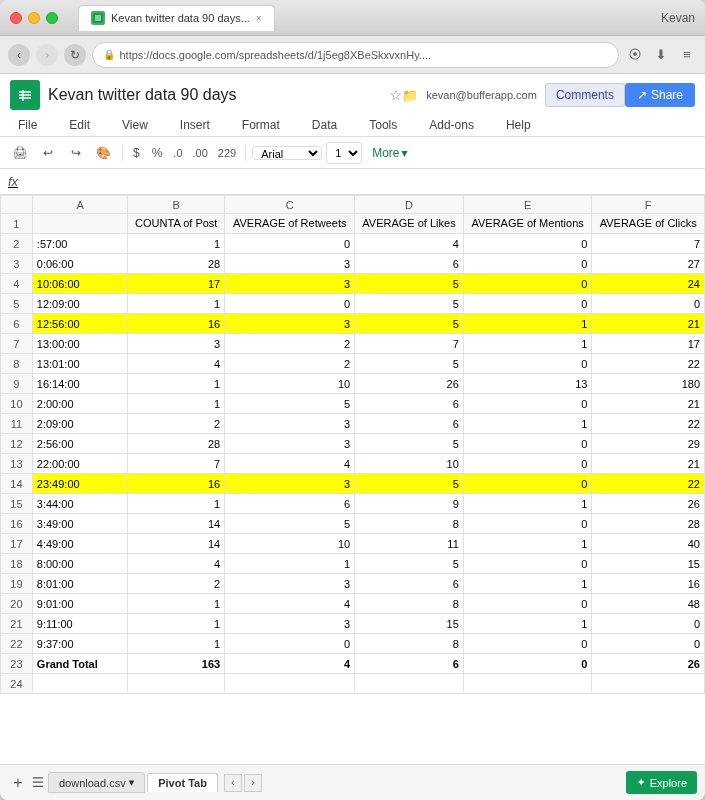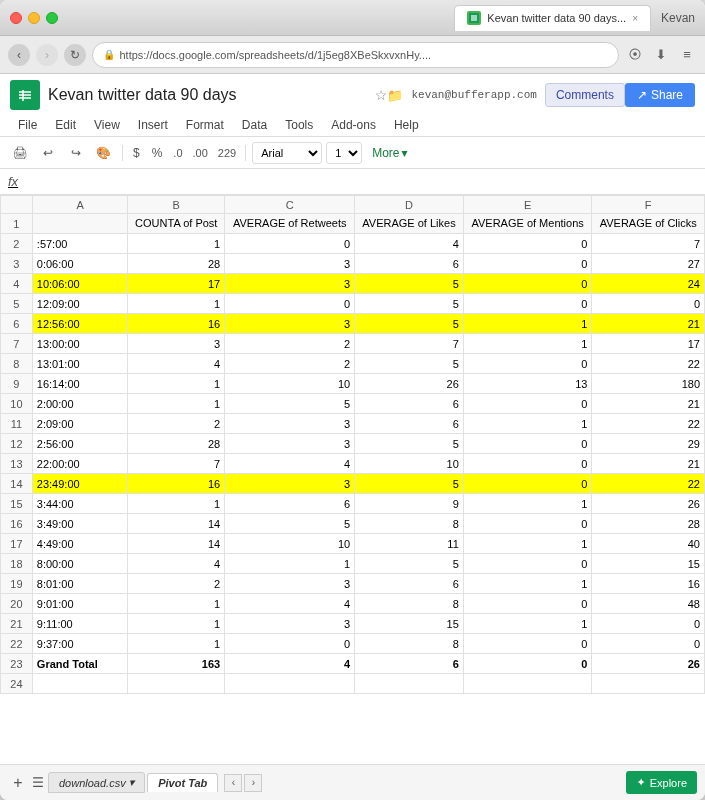--- a/index.html
+++ b/index.html
@@ -47,21 +47,20 @@
     }
     .tl-red { background: #ff5f57; border: 1px solid #e0443e; }
     .tl-yellow { background: #ffbd2e; border: 1px solid #dea123; }
     .tl-green { background: #28c840; border: 1px solid #1aab29; }
 
     .tab-bar {
       display: flex;
       align-items: center;
       flex: 1;
       margin: 0 10px;
-      justify-content: flex-end;
     }
 
     .tab {
       background: white;
       border-radius: 5px 5px 0 0;
       padding: 5px 12px;
       font-size: 11px;
       color: #333;
       display: flex;
       align-items: center;
@@ -187,21 +186,21 @@
     .doc-title {
       font-size: 16px;
       color: #222;
       font-weight: normal;
       flex: 1;
     }
 
     .star-icon { color: #888; font-size: 14px; cursor: pointer; }
     .folder-icon { color: #888; font-size: 13px; cursor: pointer; }
 
-    .user-email { font-size: 11px; color: #555; font-family: Liberation Mono, monospace; }
+    .user-email { font-size: 11px; color: #555; }
 
     .comments-btn {
       background: #e8eaf6;
       border: 1px solid #c5cae9;
       border-radius: 3px;
       padding: 4px 10px;
       font-size: 12px;
       color: #3949ab;
       cursor: pointer;
     }
@@ -214,21 +213,21 @@
       font-size: 12px;
       color: white;
       cursor: pointer;
       display: flex;
       align-items: center;
       gap: 4px;
     }
 
     .menu-bar {
       display: flex;
-      gap: 2px;
+      gap: 16px;
       margin-bottom: 0;
     }
 
     .menu-item {
       padding: 4px 8px;
       font-size: 12px;
       color: #444;
       cursor: pointer;
       border-radius: 3px;
     }
@@ -260,21 +259,21 @@
     }
 
     .tb-separator { width: 1px; height: 16px; background: #ddd; margin: 0 2px; }
 
     .tb-currency { font-size: 12px; color: #555; padding: 2px 4px; cursor: pointer; }
     .tb-percent { font-size: 12px; color: #555; padding: 2px 4px; cursor: pointer; }
     .tb-decimal { font-size: 11px; color: #555; padding: 2px 3px; cursor: pointer; }
 
     .font-selector {
       width: 70px;
-      height: 22px;
+      height: 14px;
       border: 1px solid #ddd;
       border-radius: 3px;
       font-size: 11px;
       padding: 0 4px;
       background: white;
     }
 
     .size-selector {
       width: 36px;
       height: 22px;
@@ -430,21 +429,20 @@
 
     .sheet-tab {
       background: #e8e8e8;
       border: 1px solid #ccc;
       border-radius: 3px 3px 0 0;
       padding: 3px 10px;
       font-size: 11px;
       color: #333;
       cursor: pointer;
       margin-right: 2px;
-      font-style: italic;
     }
 
     .sheet-tab-dropdown {
       display: flex;
       align-items: center;
       gap: 3px;
     }
 
     .sheet-tab-active {
       background: white;

